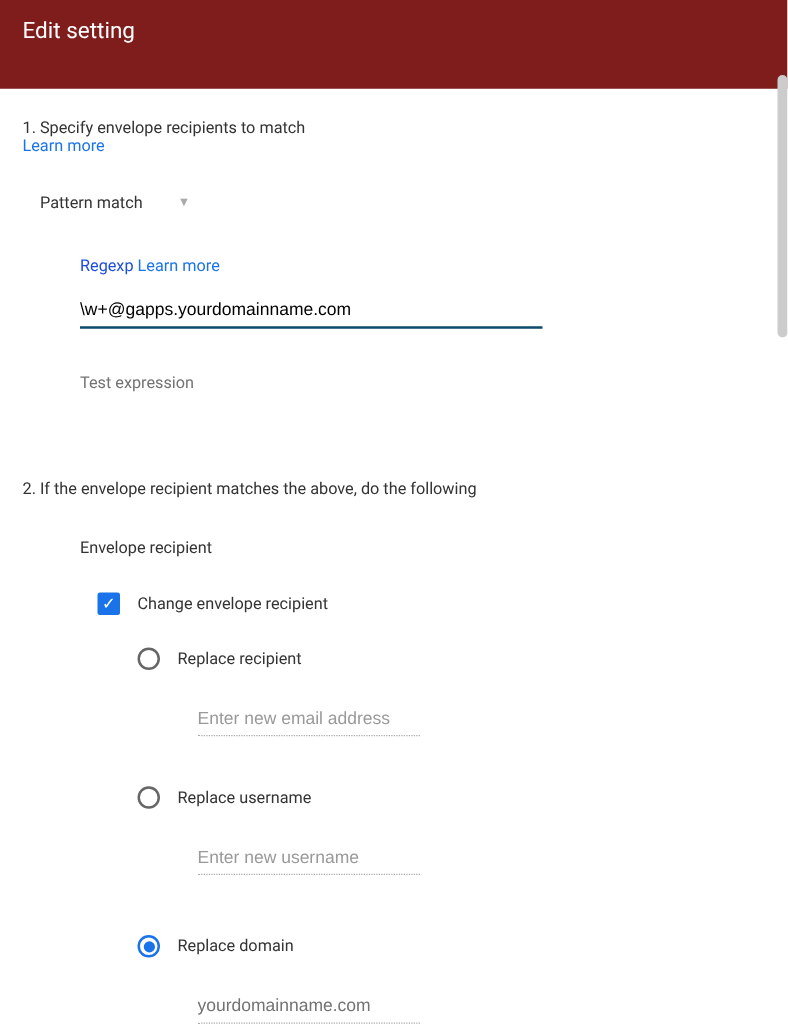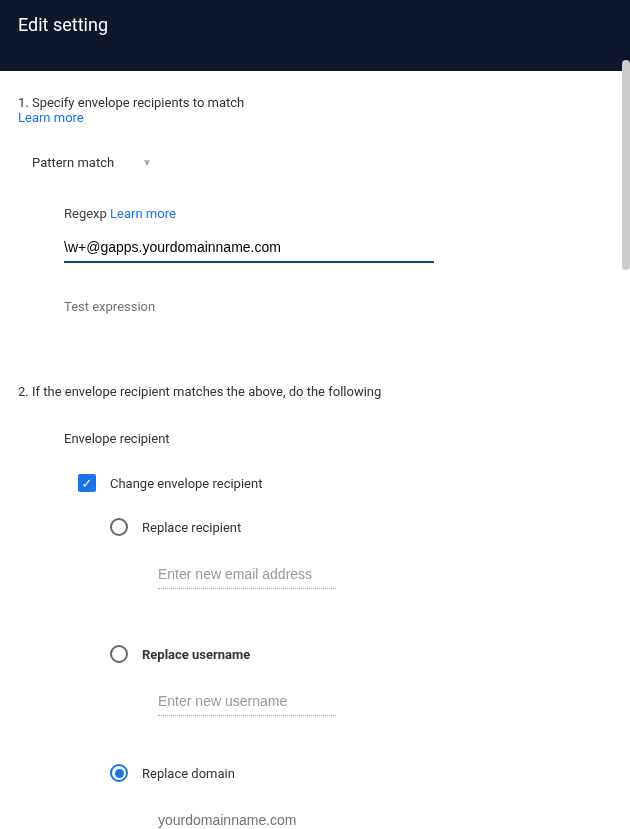--- a/index.html
+++ b/index.html
@@ -1,28 +1,28 @@
 <!DOCTYPE html>
 <html><head>
 <meta charset="utf-8">
 <style>
   * { box-sizing: border-box; margin: 0; padding: 0; }
   body { font-family: Roboto, Arial, sans-serif; font-size: 13px; color: #333; background: #fff; width: 630px; }
-  .header { background: #0f172a; color: #fff; padding: 14px 18px 36px 18px; font-size: 18px; font-weight: 400; }
+  .header { background: #7f1d1d; color: #fff; padding: 14px 18px 36px 18px; font-size: 18px; font-weight: 400; }
   .content { padding: 24px 18px 12px 18px; position: relative; border-bottom: 1px dotted #ccc; }
   .row1 { display: flex; justify-content: space-between; align-items: baseline; flex-direction: column; }
   .section-title { font-size: 13px; color: #333; }
   .learnmore { color: #1a73e8; font-size: 13px; text-decoration: none; }
   .link { color: #1a73e8; text-decoration: none; }
   .dropdown { margin: 30px 0 0 14px; display: flex; align-items: center; gap: 28px; cursor: pointer; }
   .dropdown-label { font-size: 13px; }
   .chevron { color: #aaa; font-size: 10px; }
   .regexp-block { margin: 36px 0 0 46px; }
   .regexp-top { font-size: 13px; margin-bottom: 12px; }
-  .regexp-label { color: #404040; }
+  .regexp-label { color: #1d4ed8; }
   .regexp-learn { color: #1a73e8; }
   .text-input { width: 370px; border: none; border-bottom: 2px solid #0c4a6e; font-size: 14px; padding: 6px 0; outline: none; position: relative; }
   .input-wrap { position: relative; width: 370px; margin-bottom: 36px; }
   @keyframes blink { 50% { opacity: 0; } }
   .test-expr { color: #737373; font-size: 13px; cursor: pointer; }
   .section2 { margin-top: 70px; font-size: 13px; }
   .env-rec { margin: 32px 0 0 46px; font-size: 13px; }
   .checkbox-row { margin: 28px 0 0 60px; display: flex; align-items: center; gap: 14px; }
   .checkbox { width: 18px; height: 18px; background: #1a73e8; border-radius: 2px; display: flex; align-items: center; justify-content: center; cursor: pointer; }
   .check { color: #fff; font-size: 13px; line-height: 1; }
@@ -78,21 +78,21 @@
     </div>
 
     <div class="radio-row">
       <div class="radio"></div>
       <span>Replace recipient</span>
     </div>
     <div class="sub-input">
       <input type="text" class="dotted-input" placeholder="Enter new email address" style="">
     </div>
 
-    <div class="radio-row" style="margin-top:56px;font-weight:bold;">
+    <div class="radio-row" style="margin-top:40px;">
       <div class="radio"></div>
       <span>Replace username</span>
     </div>
     <div class="sub-input">
       <input type="text" class="dotted-input" placeholder="Enter new username" style="">
     </div>
 
     <div class="radio-row" style="margin-top:48px;">
       <div class="radio selected">
         <div class="radio-dot"></div>

